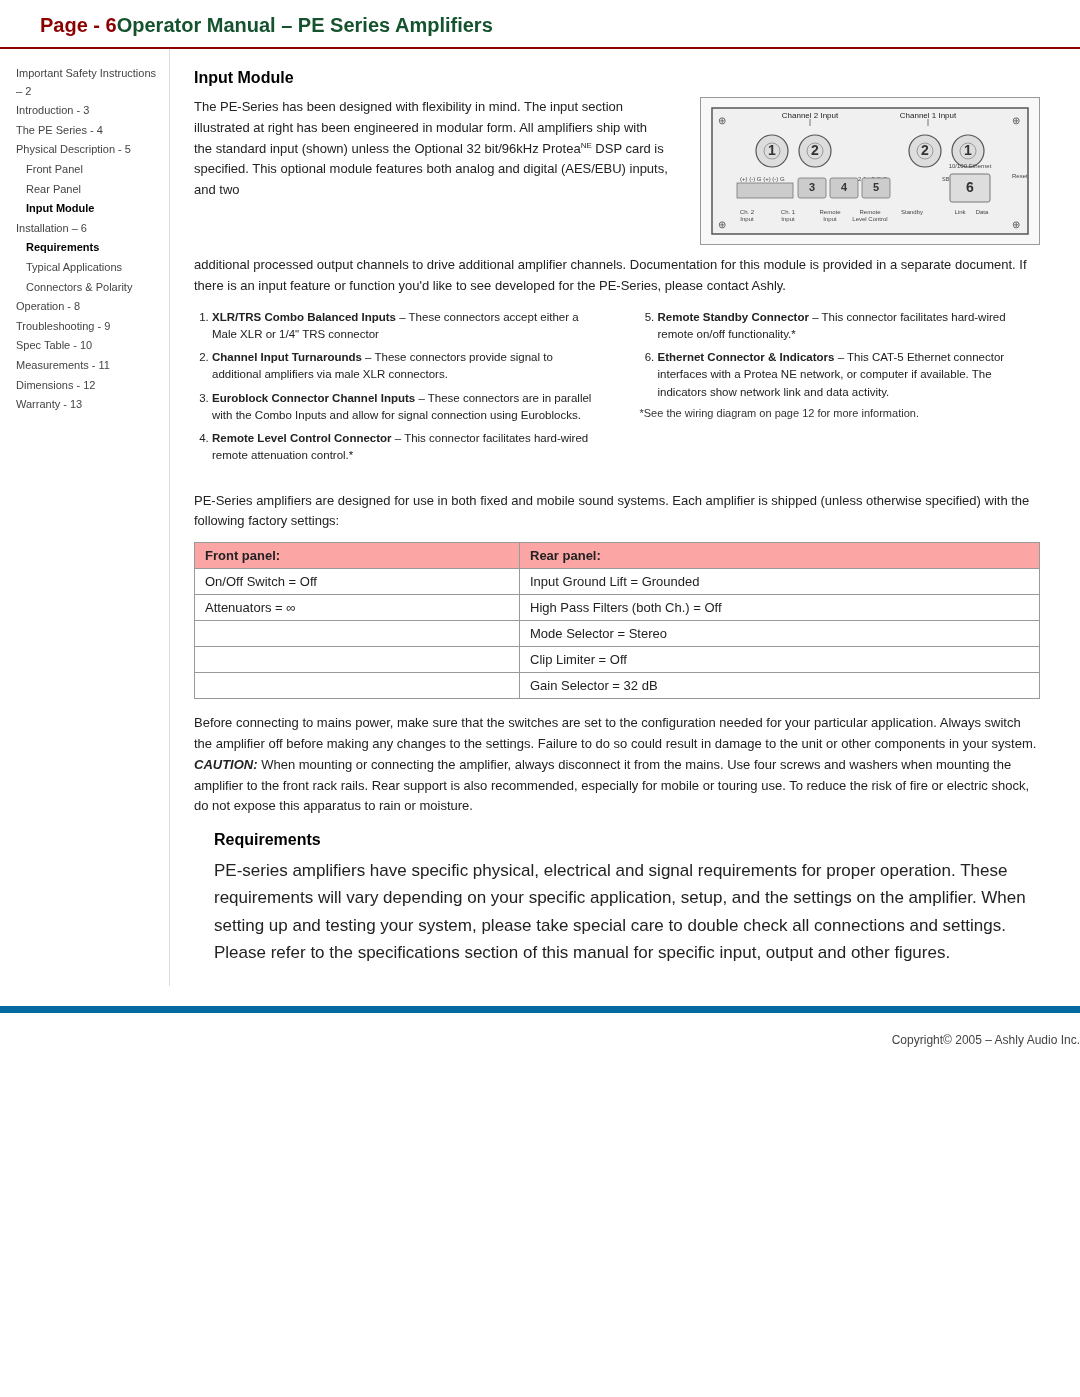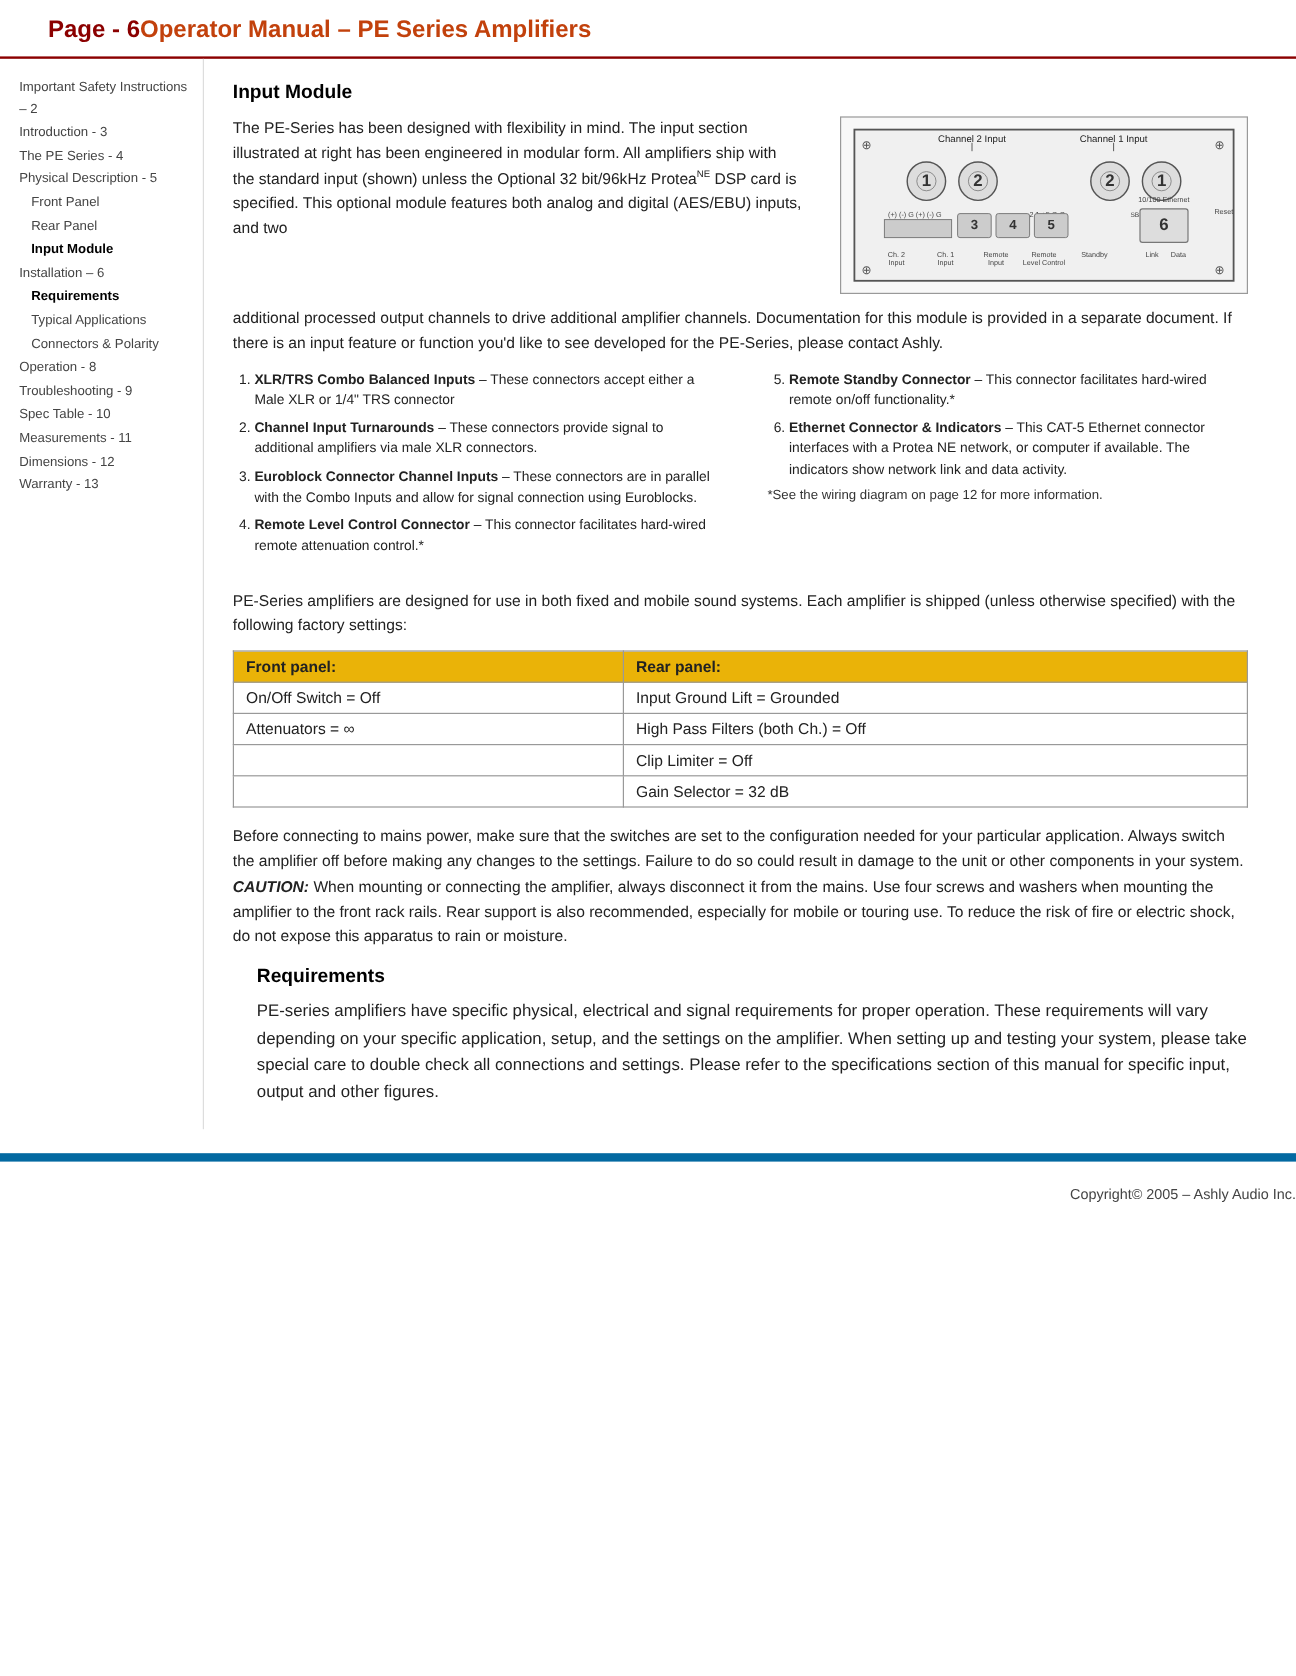--- a/index.html
+++ b/index.html
@@ -22,21 +22,21 @@
       border-bottom: 2px solid #8B0000;
       margin-bottom: 0;
     }
     .header-page {
       font-size: 20px;
       color: #8B0000;
       font-weight: bold;
     }
     .header-title {
       font-size: 20px;
-      color: #c2410c;
+      color: #14532d;
       font-weight: bold;
     }
 
     
     .main-layout {
       display: flex;
       padding: 0;
     }
 
     
@@ -158,21 +158,21 @@
     }
 
     
     .factory-table {
       width: 100%;
       border-collapse: collapse;
       margin-bottom: 14px;
       font-size: 13px;
     }
     .factory-table th {
-      background: #eab308;
+      background: #fca5a5;
       border: 1px solid #999;
       padding: 5px 10px;
       text-align: left;
       font-weight: bold;
     }
     .factory-table td {
       border: 1px solid #999;
       padding: 5px 10px;
       vertical-align: top;
     }
@@ -189,21 +189,21 @@
 
     
     .requirements-title {
       font-size: 16px;
       font-weight: bold;
       margin-bottom: 8px;
       color: #000;
       padding-left: 20px;
     }
     .requirements-body {
-      font-size: 14px;
+      font-size: 17px;
       line-height: 1.6;
       padding-left: 20px;
     }
 
     
     .footer {
       text-align: right;
       font-size: 12px;
       color: #444;
       padding: 20px 0 14px 0;
@@ -360,20 +360,24 @@
           <tr>
             <td>On/Off Switch = Off</td>
             <td>Input Ground Lift = Grounded</td>
           </tr>
           <tr>
             <td>Attenuators = ∞</td>
             <td>High Pass Filters (both Ch.) = Off</td>
           </tr>
           <tr>
             <td></td>
+            <td>Mode Selector = Stereo</td>
+          </tr>
+          <tr>
+            <td></td>
             <td>Clip Limiter = Off</td>
           </tr>
           <tr>
             <td></td>
             <td>Gain Selector = 32 dB</td>
           </tr>
         </tbody>
       </table>
 
       <p class="installation-body">

